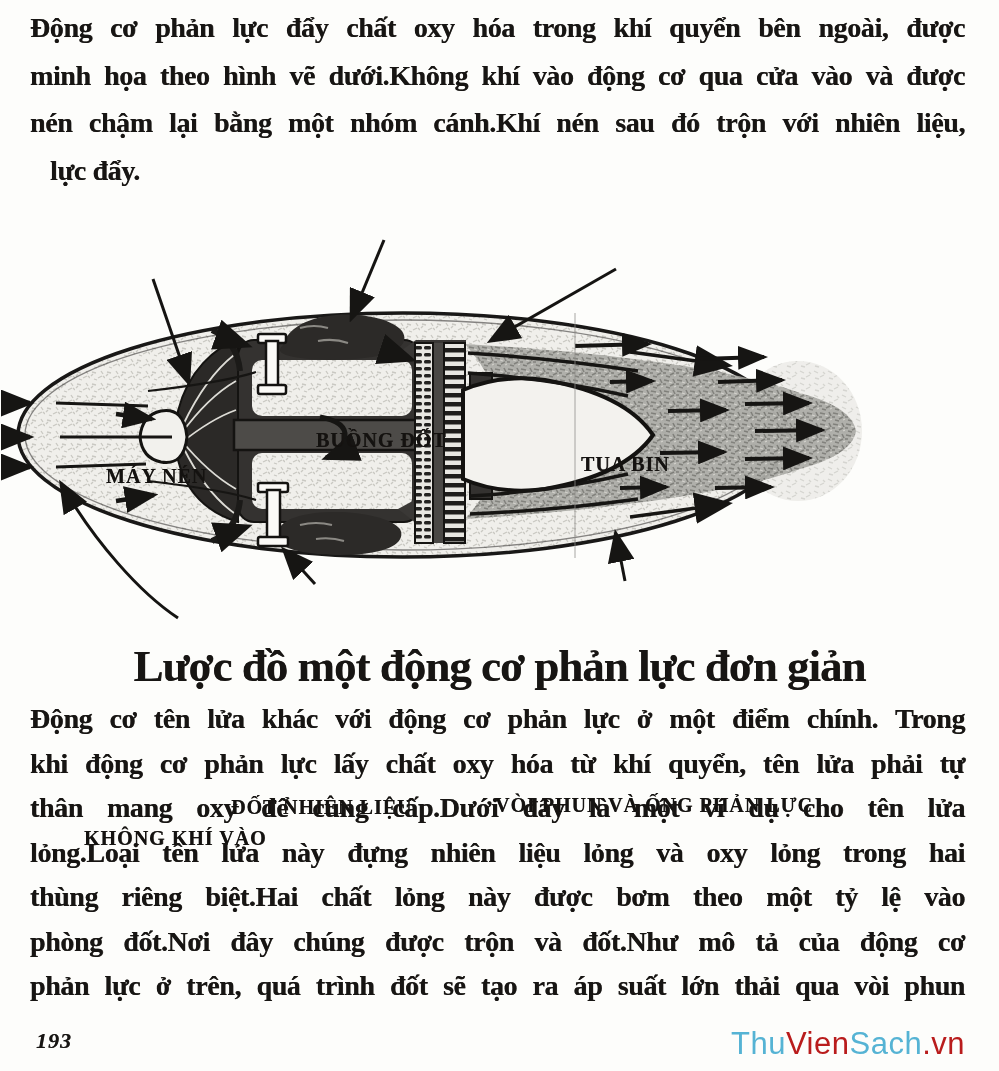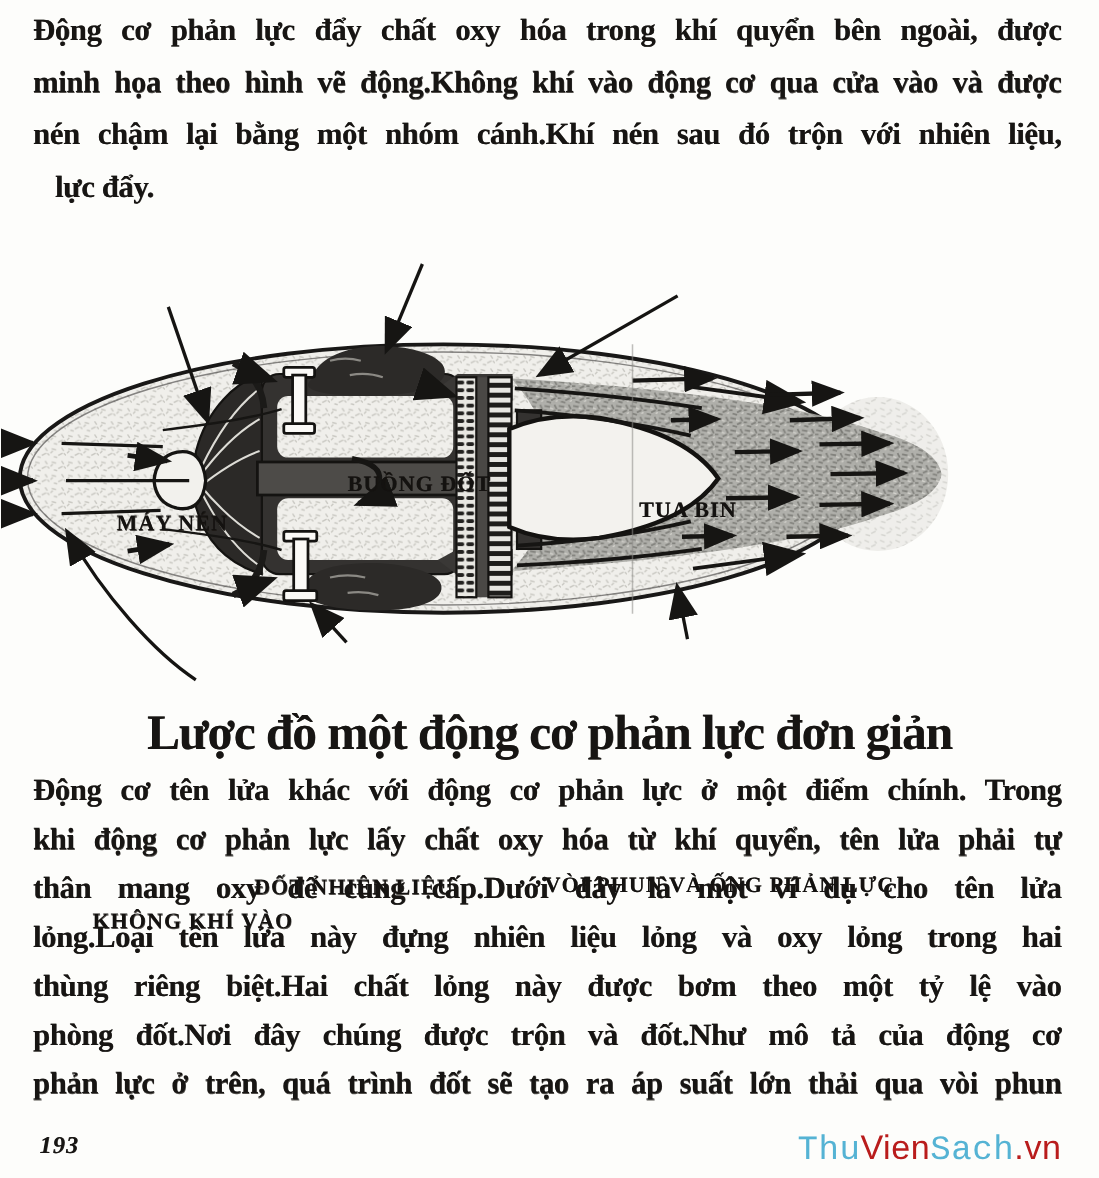--- a/index.html
+++ b/index.html
@@ -45,29 +45,29 @@
   
   .page-number{
     position:absolute; left:36px; top:1028px;
     font-size:22px; font-weight:700; font-style:italic; letter-spacing:1px;
   }
   .watermark{
     position:absolute; right:34px; top:1026px;
     font-family:"Liberation Sans","DejaVu Sans",sans-serif;
     font-size:31px; font-weight:400; letter-spacing:0.5px; white-space:nowrap;
   }
-  .wm-blue{ color:#55b3d4;font-family:Liberation Mono, monospace; }
+  .wm-blue{ color:#55b3d4; }
   .wm-gray{ color:#b91c1c; }
 </style>
 </head>
 <body>
 
 <div class="para para-top scan-text">
   <div class="jline">Động cơ phản lực đẩy chất oxy hóa trong khí quyển bên ngoài, được</div>
-  <div class="jline">minh họa theo hình vẽ động.Không khí vào động cơ qua cửa vào và được</div>
+  <div class="jline">minh họa theo hình vẽ dưới.Không khí vào động cơ qua cửa vào và được</div>
   <div class="jline">nén chậm lại bằng một nhóm cánh.Khí nén sau đó trộn với nhiên liệu,</div>
   <div class="endline">lực đẩy.</div>
 </div>
 
 <div class="diagram">
   <svg width="999" height="432" viewBox="0 0 999 432">
     <defs>
       <pattern id="stip" width="15" height="12" patternUnits="userSpaceOnUse">
         <rect width="15" height="12" fill="#f0efeb"></rect>
         <path d="M2,3 l4,1 M8,9 l4,-2 M11,2 l2,3 M4,10 l3,1 M13,7 l2,2 M1,7 l2,-2" stroke="#c9c8c2" stroke-width="1.3" fill="none"></path>

